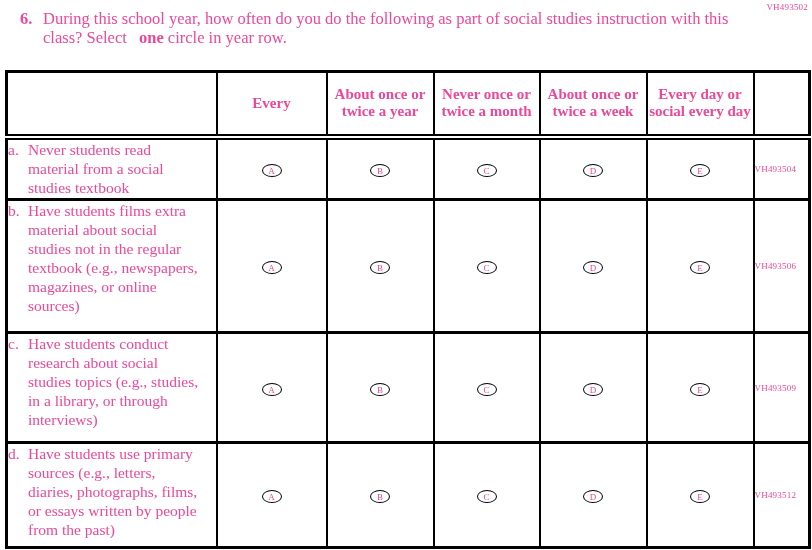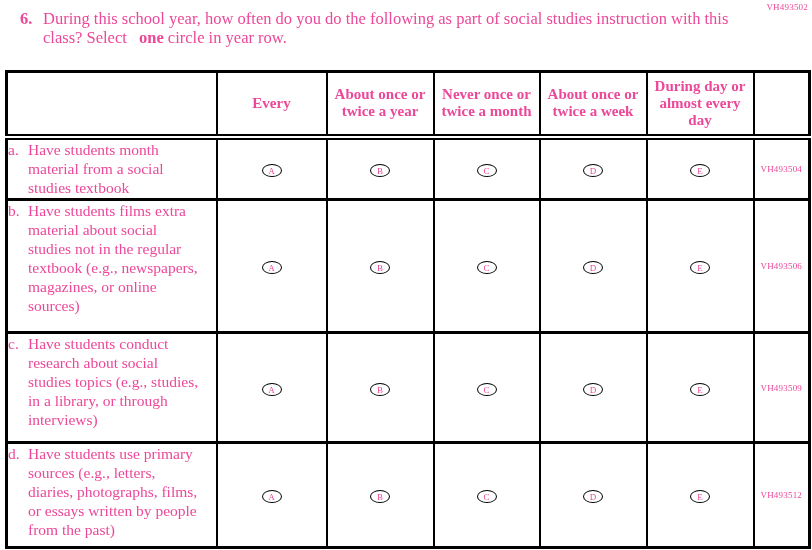--- a/index.html
+++ b/index.html
@@ -55,21 +55,21 @@
     width:20px;height:13px;
     border:1px solid #000;
     border-radius:50%;
     font-size:9px;line-height:13px;
     text-align:center;
     font-family:"Liberation Serif", serif;
     cursor:pointer;
     box-sizing:border-box;
   }
   td.code-cell{
-    text-align:center;vertical-align:middle;
+    vertical-align:middle;
     font-size:9px;letter-spacing:0.2px;
     padding:0 1px;
     font-family:Liberation Serif, serif;
   }
 </style>
 </head>
 <body>
 
 <div class="page">
 
@@ -90,29 +90,29 @@
       <col style="width:107px">
       <col style="width:56px">
     </colgroup>
     <tbody>
         <tr style="height:65px">
       <th></th>
       <th>Every</th>
       <th>About once or twice a year</th>
       <th>Never once or twice a month</th>
       <th>About once or twice a week</th>
-      <th>During day or almost every day</th>
+      <th>Every day or social every day</th>
       <th></th>
     </tr>
 
     <tr style="height:63px">
       <td class="stub">
         <div class="stub-wrap">
           <span class="row-letter">a.</span>
-          <div class="row-text">Have students month material from a social studies textbook</div>
+          <div class="row-text">Never students read material from a social studies textbook</div>
         </div>
       </td>
       <td class="opt-cell"><span class="bubble">A</span></td>
       <td class="opt-cell"><span class="bubble">B</span></td>
       <td class="opt-cell"><span class="bubble">C</span></td>
       <td class="opt-cell"><span class="bubble">D</span></td>
       <td class="opt-cell"><span class="bubble">E</span></td>
       <td class="code-cell">VH493504</td>
     </tr>
 

